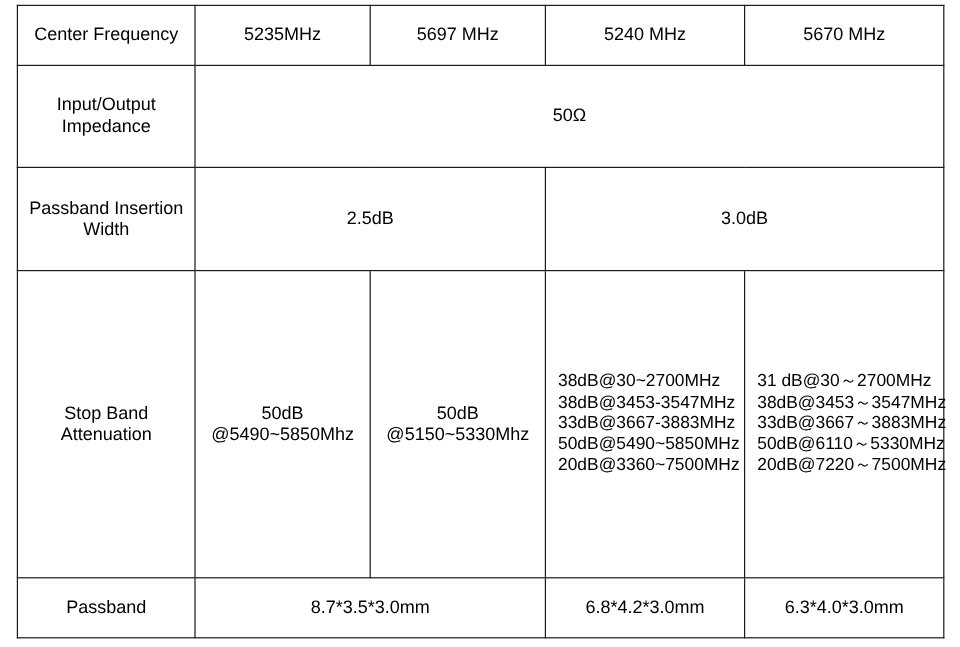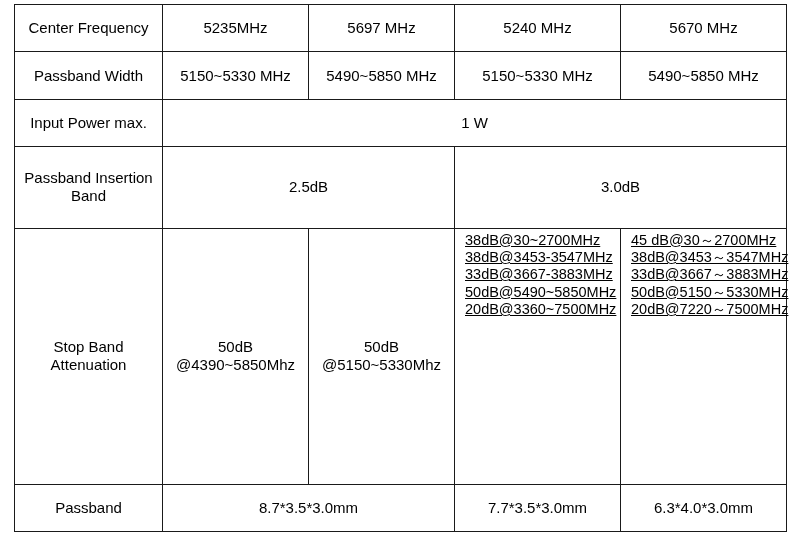--- a/index.html
+++ b/index.html
@@ -47,24 +47,23 @@
   }
   .stop-list span {
     display: block;
     text-align: left;
     padding-left: 4px;
     margin: 0;
   }
   .stop-list {
     display: flex;
     flex-direction: column;
-    justify-content: flex-start;
+    justify-content: center;
     height: 100%;
     font-size: 14.5px;
-    text-decoration: underline;
   }
   td.stopcell {
     padding: 6px 2px;
     vertical-align: middle;
   }
   .nowrap { white-space: nowrap; }
 </style>
 </head>
 <body>
 
@@ -80,86 +79,84 @@
     <tbody>
 
       <tr>
         <td class="label">Center Frequency</td>
         <td>5235MHz</td>
         <td>5697 MHz</td>
         <td>5240 MHz</td>
         <td>5670 MHz</td>
       </tr>
 
+
       <tr>
-        <td class="label">Passband Width</td>
-        <td>5150~5330 MHz</td>
-        <td>5490~5850 MHz</td>
-        <td>5150~5330 MHz</td>
-        <td>5490~5850 MHz</td>
+        <td class="label">
+          <span class="cell-lines">
+            <span>Input/Output</span>
+            <span>Impedance</span>
+          </span>
+        </td>
+        <td colspan="4">50Ω</td>
       </tr>
 
-
-      <tr>
-        <td class="label">Input Power max.</td>
-        <td colspan="4">1 W</td>
-      </tr>
 
       <tr>
         <td class="label">
           <span class="cell-lines">
             <span>Passband Insertion</span>
-            <span>Band</span>
+            <span>Width</span>
           </span>
         </td>
         <td colspan="2">2.5dB</td>
         <td colspan="2">3.0dB</td>
       </tr>
 
       <tr style="height:256px">
         <td class="label">
           <span class="cell-lines">
             <span>Stop Band</span>
             <span>Attenuation</span>
           </span>
         </td>
         <td>
           <span class="cell-lines">
             <span>50dB</span>
-            <span>@4390~5850Mhz</span>
+            <span>@5490~5850Mhz</span>
           </span>
         </td>
         <td>
           <span class="cell-lines">
             <span>50dB</span>
             <span>@5150~5330Mhz</span>
           </span>
         </td>
         <td class="stopcell">
           <span class="stop-list">
             <span class="nowrap">38dB@30~2700MHz</span>
             <span class="nowrap">38dB@3453-3547MHz</span>
             <span class="nowrap">33dB@3667-3883MHz</span>
             <span class="nowrap">50dB@5490~5850MHz</span>
             <span class="nowrap">20dB@3360~7500MHz</span>
           </span>
         </td>
         <td class="stopcell">
           <span class="stop-list">
-            <span class="nowrap">45 dB@30～2700MHz</span>
+            <span class="nowrap">31 dB@30～2700MHz</span>
             <span class="nowrap">38dB@3453～3547MHz</span>
             <span class="nowrap">33dB@3667～3883MHz</span>
-            <span class="nowrap">50dB@5150～5330MHz</span>
+            <span class="nowrap">50dB@6110～5330MHz</span>
             <span class="nowrap">20dB@7220～7500MHz</span>
           </span>
         </td>
       </tr>
 
       <tr>
         <td class="label">Passband</td>
         <td colspan="2">8.7*3.5*3.0mm</td>
-        <td>7.7*3.5*3.0mm</td>
+        <td>6.8*4.2*3.0mm</td>
         <td>6.3*4.0*3.0mm</td>
       </tr>
 
     </tbody>
   </table>
 </div>
 
 </body></html>

